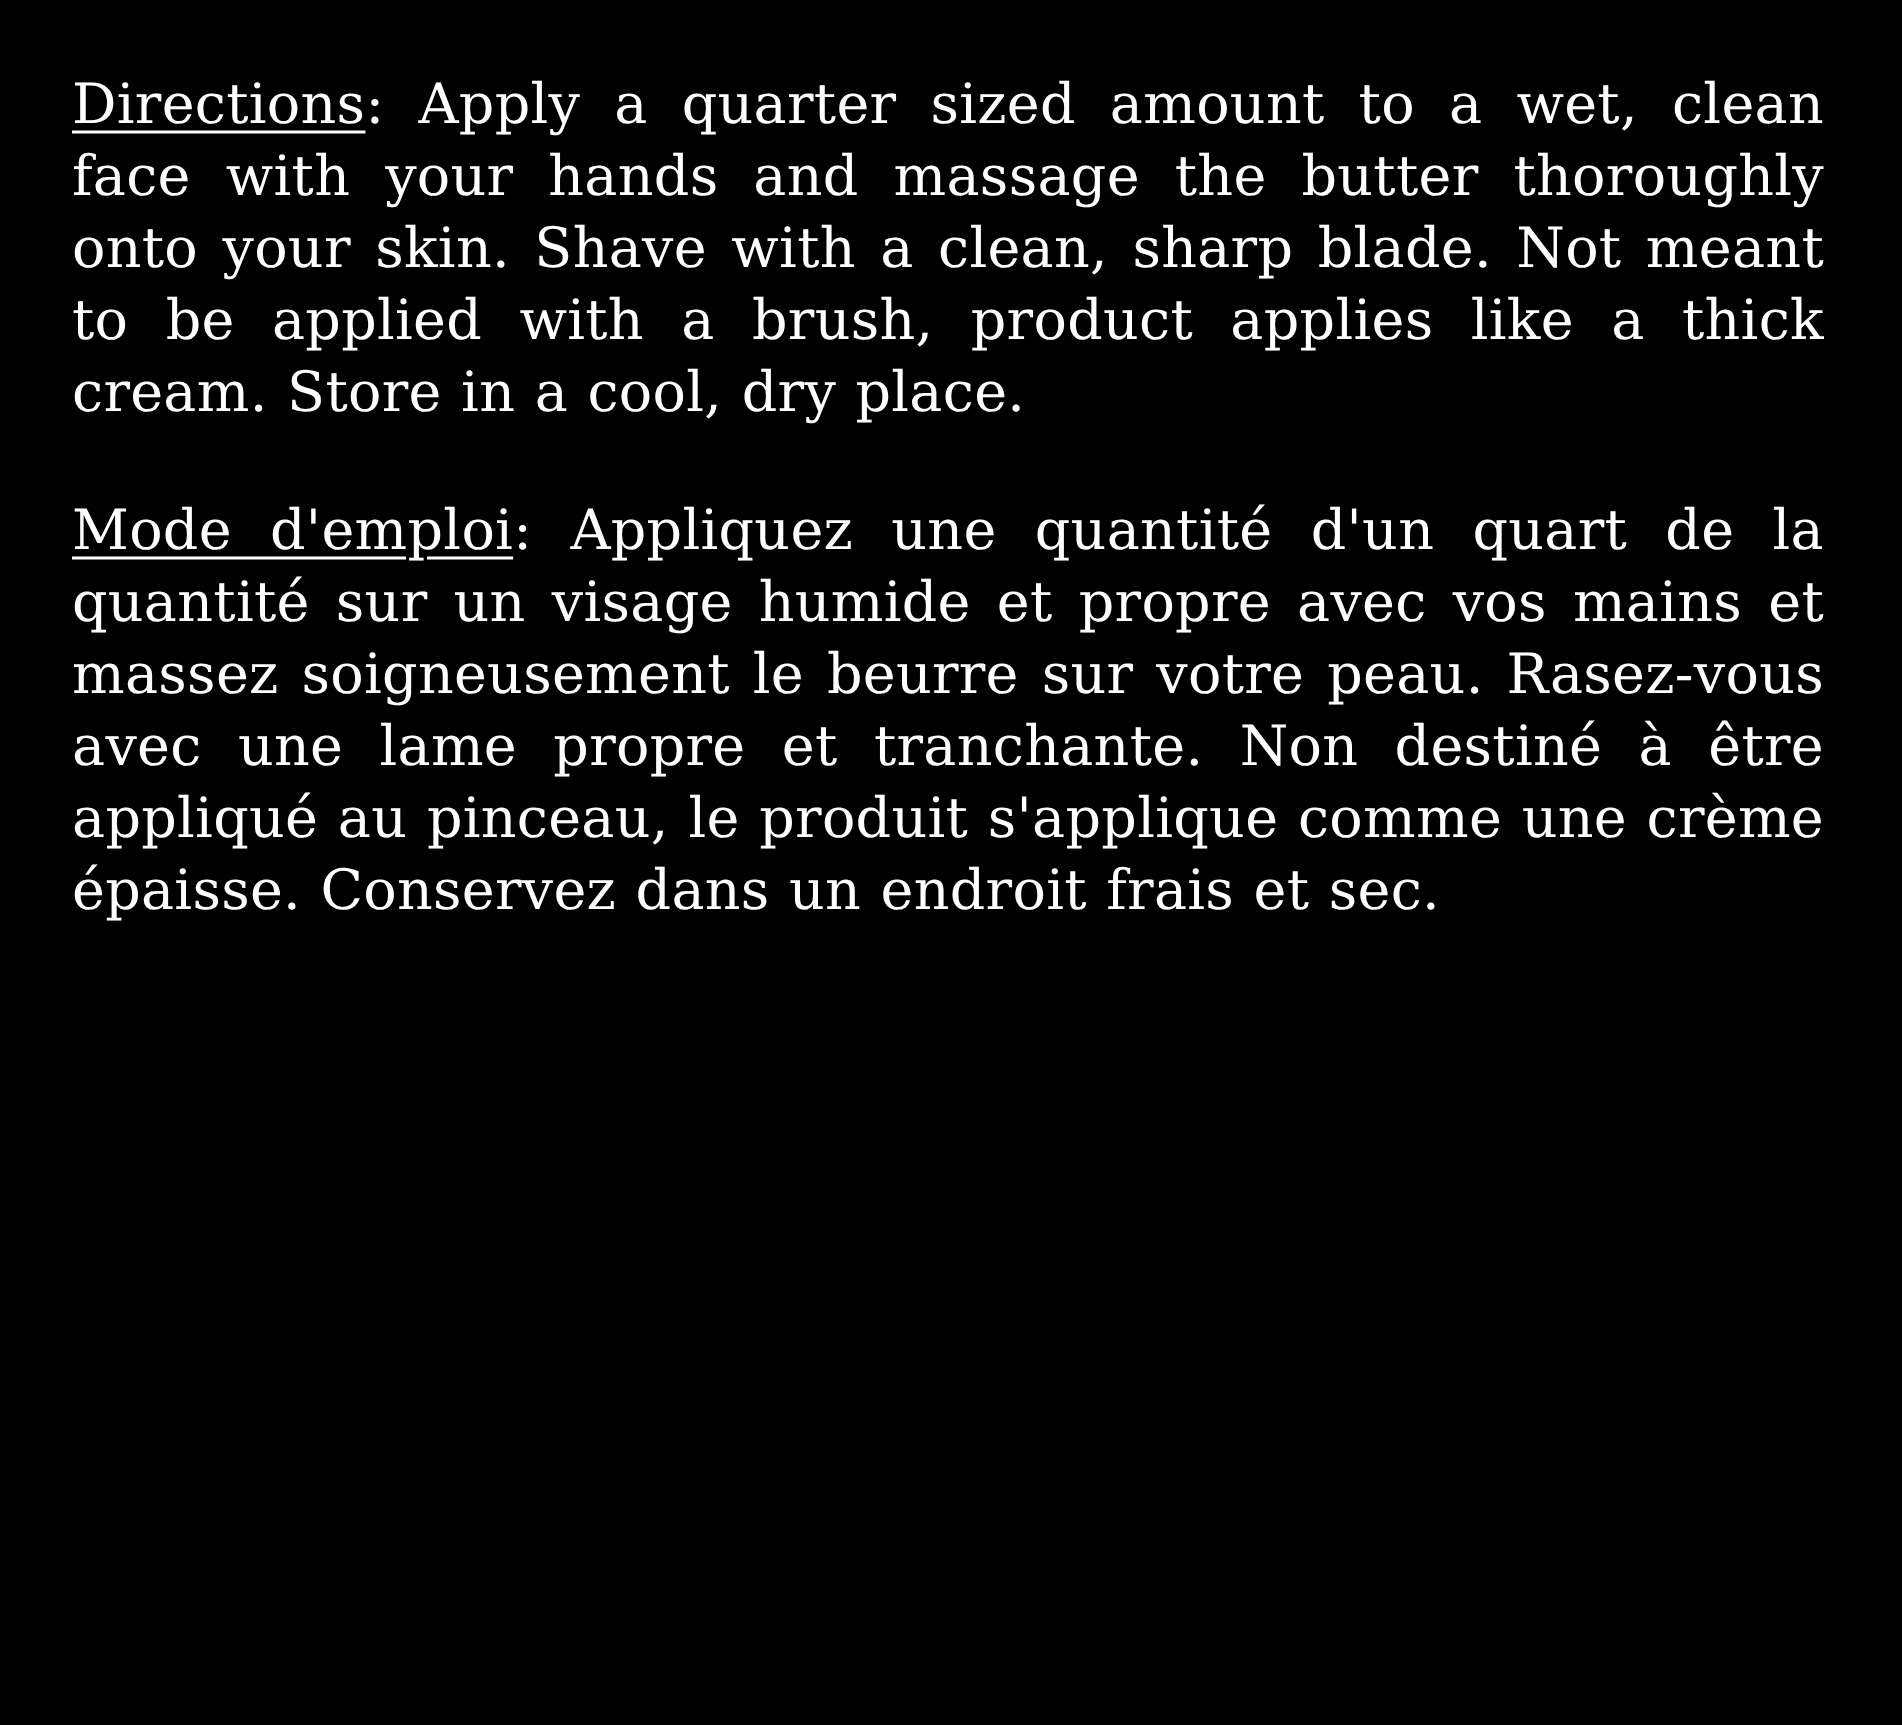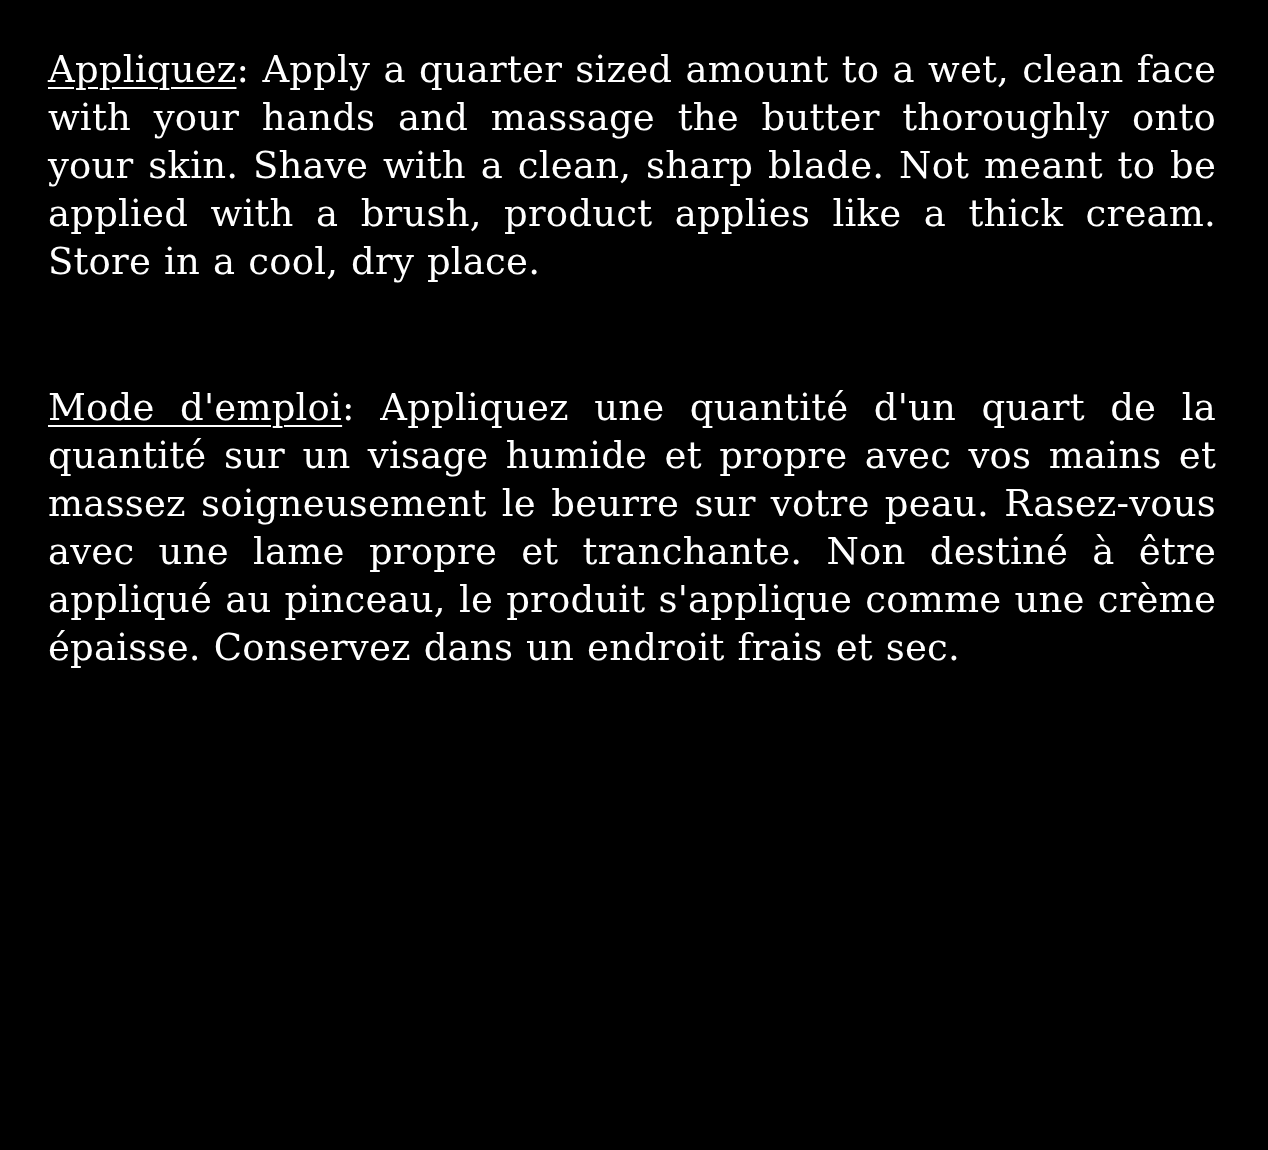--- a/index.html
+++ b/index.html
@@ -23,30 +23,30 @@
   .directions-paragraph {
     margin: 0;
     font-size: 37px;
     line-height: 48px;
     text-align: justify;
     text-justify: inter-word;
     letter-spacing: 0.2px;
     word-spacing: 1px;
   }
   .directions-paragraph.french {
-    margin-top: 98px;
+    margin-top: 44px;
   }
   .lead-label {
     text-decoration: underline;
     text-underline-offset: 5px;
     text-decoration-thickness: 2px;
   }
 </style>
 </head>
 <body>
 
 <div class="label-panel">
 
-  <p class="directions-paragraph english"><span class="lead-label">Appliquez</span><span>: </span><span>Apply a quarter sized amount to a wet, clean face with your hands and massage the butter thoroughly onto your skin. Shave with a clean, sharp blade. Not meant to be applied with a brush, product applies like a thick cream. Store in a cool, dry place.</span></p>
+  <p class="directions-paragraph english"><span class="lead-label">Directions</span><span>: </span><span>Apply a quarter sized amount to a wet, clean face with your hands and massage the butter thoroughly onto your skin. Shave with a clean, sharp blade. Not meant to be applied with a brush, product applies like a thick cream. Store in a cool, dry place.</span></p>
 
   <p class="directions-paragraph french"><span class="lead-label">Mode d'emploi</span><span>: </span><span>Appliquez une quantité d'un quart de la quantité sur un visage humide et propre avec vos mains et massez soigneusement le beurre sur votre peau. Rasez-vous avec une lame propre et tranchante. Non destiné à être appliqué au pinceau, le produit s'applique comme une crème épaisse. Conservez dans un endroit frais et sec.</span></p>
 
 </div>
 
 </body></html>

